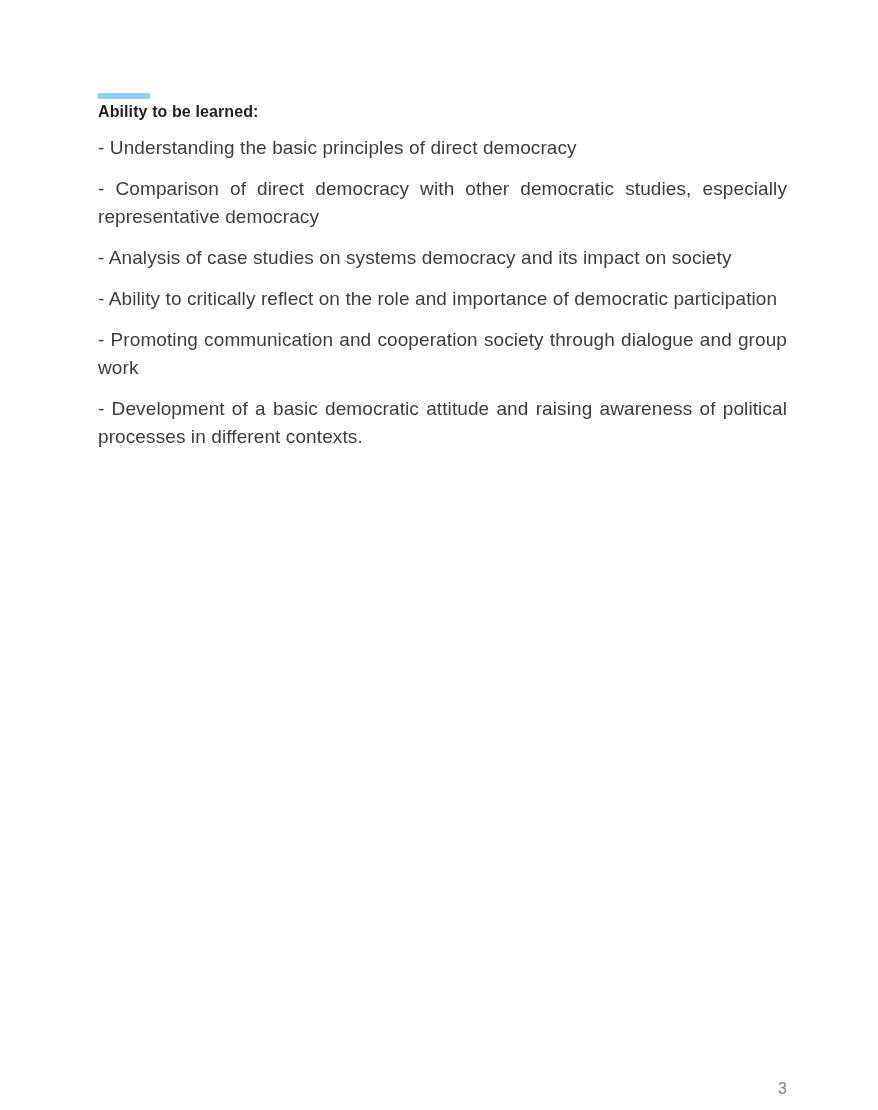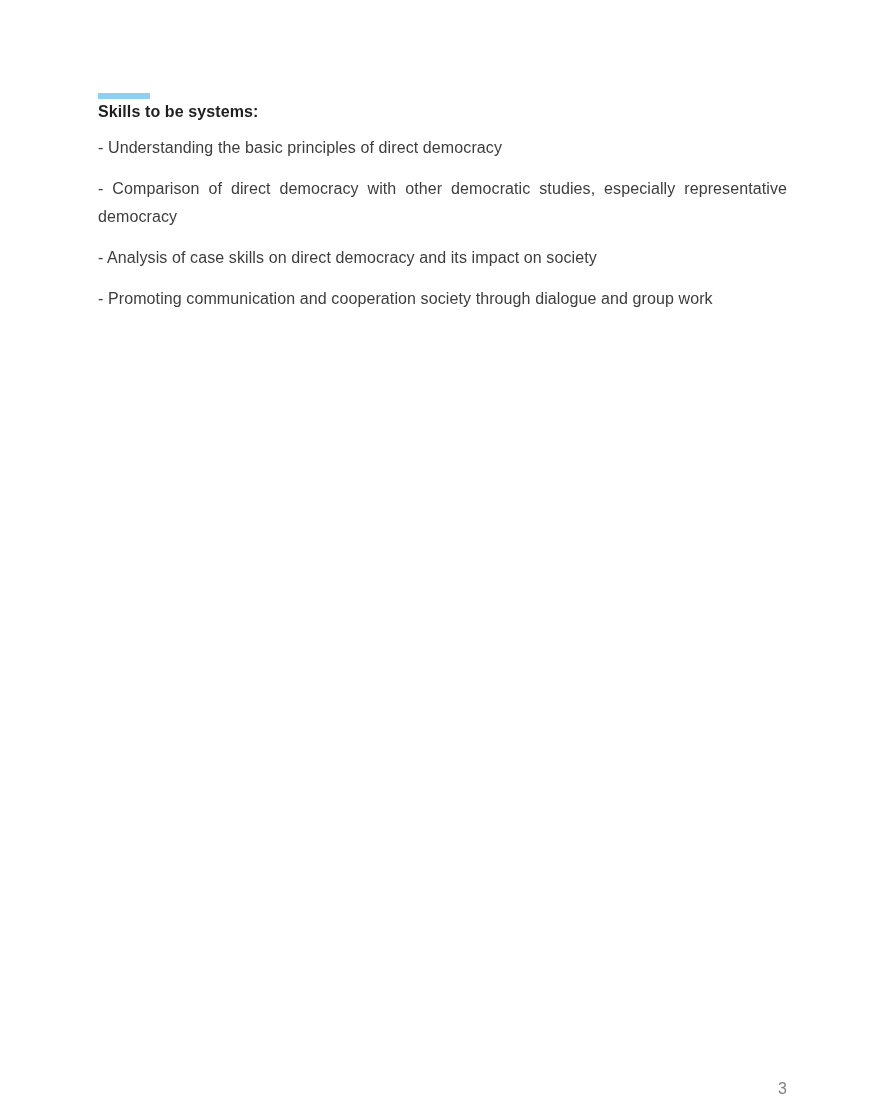--- a/index.html
+++ b/index.html
@@ -30,21 +30,21 @@
     font-size: 16px;
     line-height: 20px;
     font-weight: bold;
     color: #1f1f1f;
     letter-spacing: 0.1px;
   }
   .skills-list {
     margin-top: 12px;
   }
   .skill-item {
-    font-size: 16px;
+    font-size: 19px;
     line-height: 28px;
     color: #3d3d3d;
     text-align: justify;
     margin-bottom: 13px;
     letter-spacing: 0.1px;
   }
   .skill-item:last-child { margin-bottom: 0; }
   .page-number {
     position: absolute;
     top: 1080px;
@@ -55,22 +55,24 @@
     line-height: 18px;
     color: #808080;
   }
 </style>
 </head>
 <body>
 
 <div class="page">
   <div class="content">
     <div class="accent-bar" style="background: rgb(142, 207, 242);"></div>
-    <h1 class="heading">Skills to be systems:</h1>
+    <h1 class="heading">Ability to be learned:</h1>
     <div class="skills-list">
       <p class="skill-item">- Understanding the basic principles of direct democracy</p>
       <p class="skill-item">- Comparison of direct democracy with other democratic studies, especially representative democracy</p>
-      <p class="skill-item">- Analysis of case skills on direct democracy and its impact on society</p>
+      <p class="skill-item">- Analysis of case studies on systems democracy and its impact on society</p>
+      <p class="skill-item">- Ability to critically reflect on the role and importance of democratic participation</p>
       <p class="skill-item">- Promoting communication and cooperation society through dialogue and group work</p>
+      <p class="skill-item">- Development of a basic democratic attitude and raising awareness of political processes in different contexts.</p>
     </div>
   </div>
   <div class="page-number">3</div>
 </div>
 
 </body></html>

